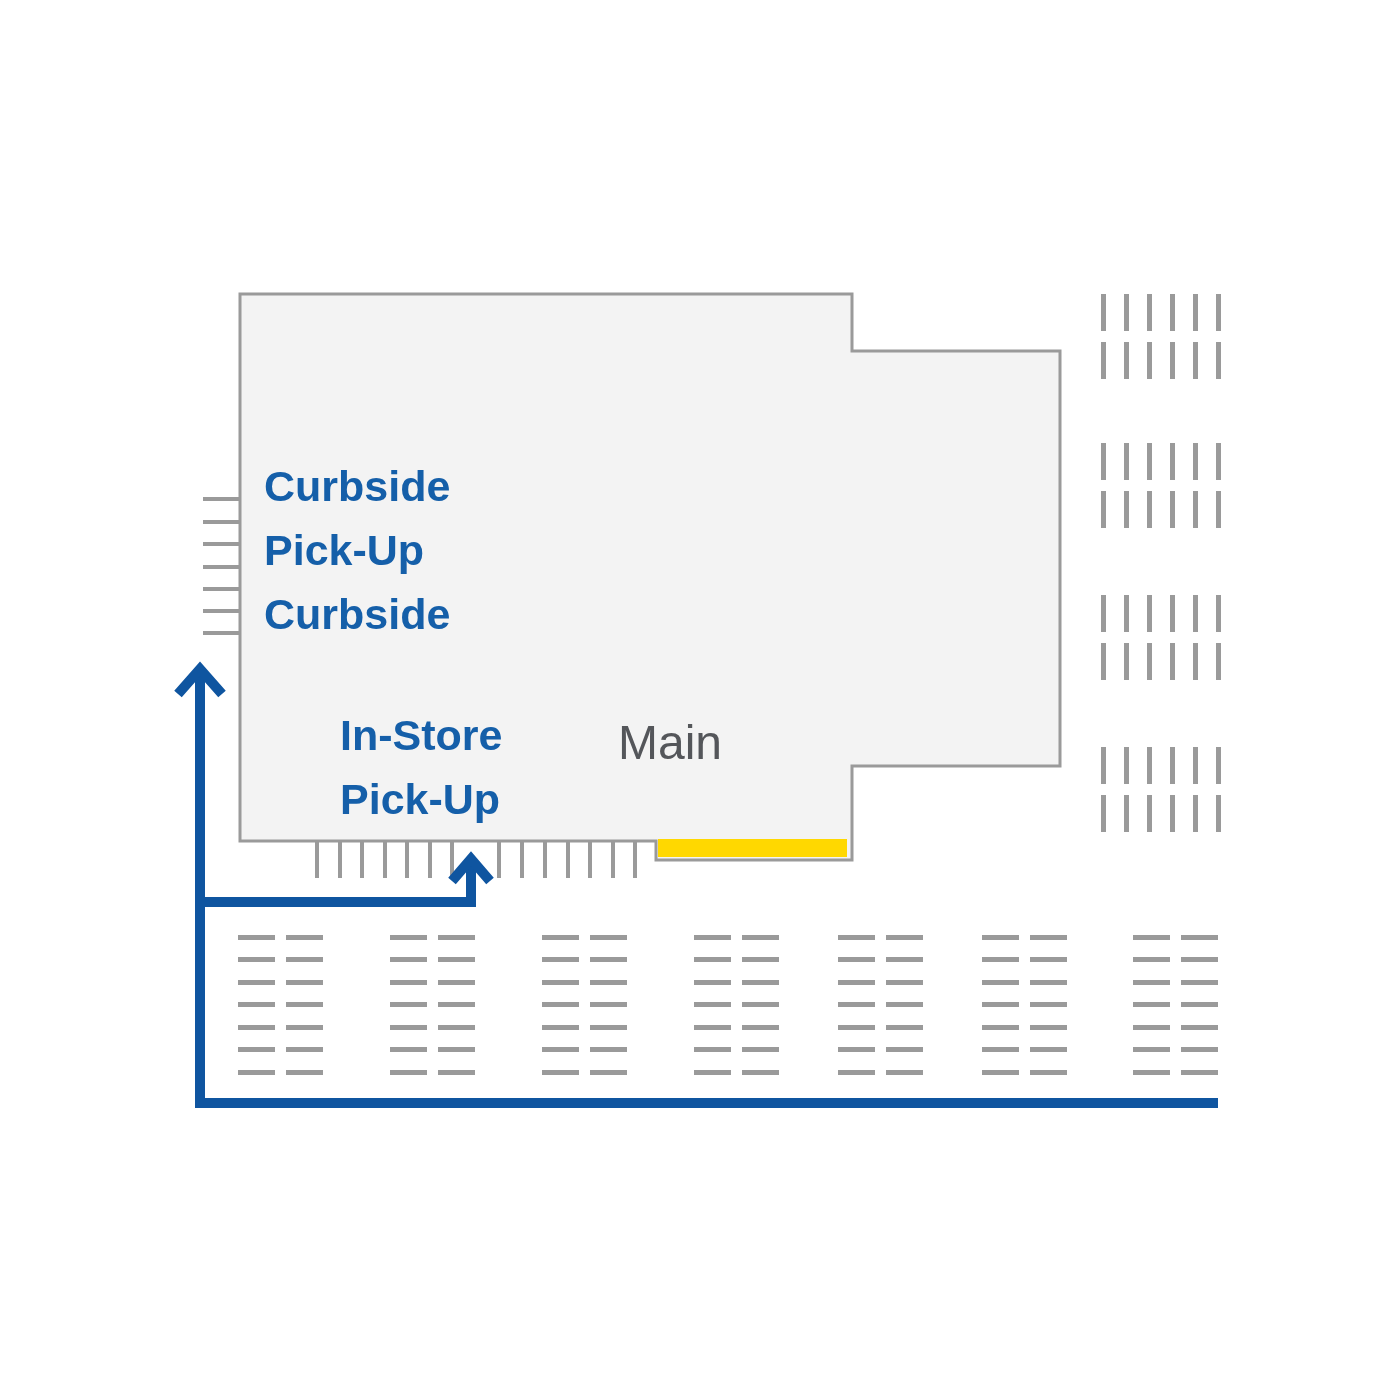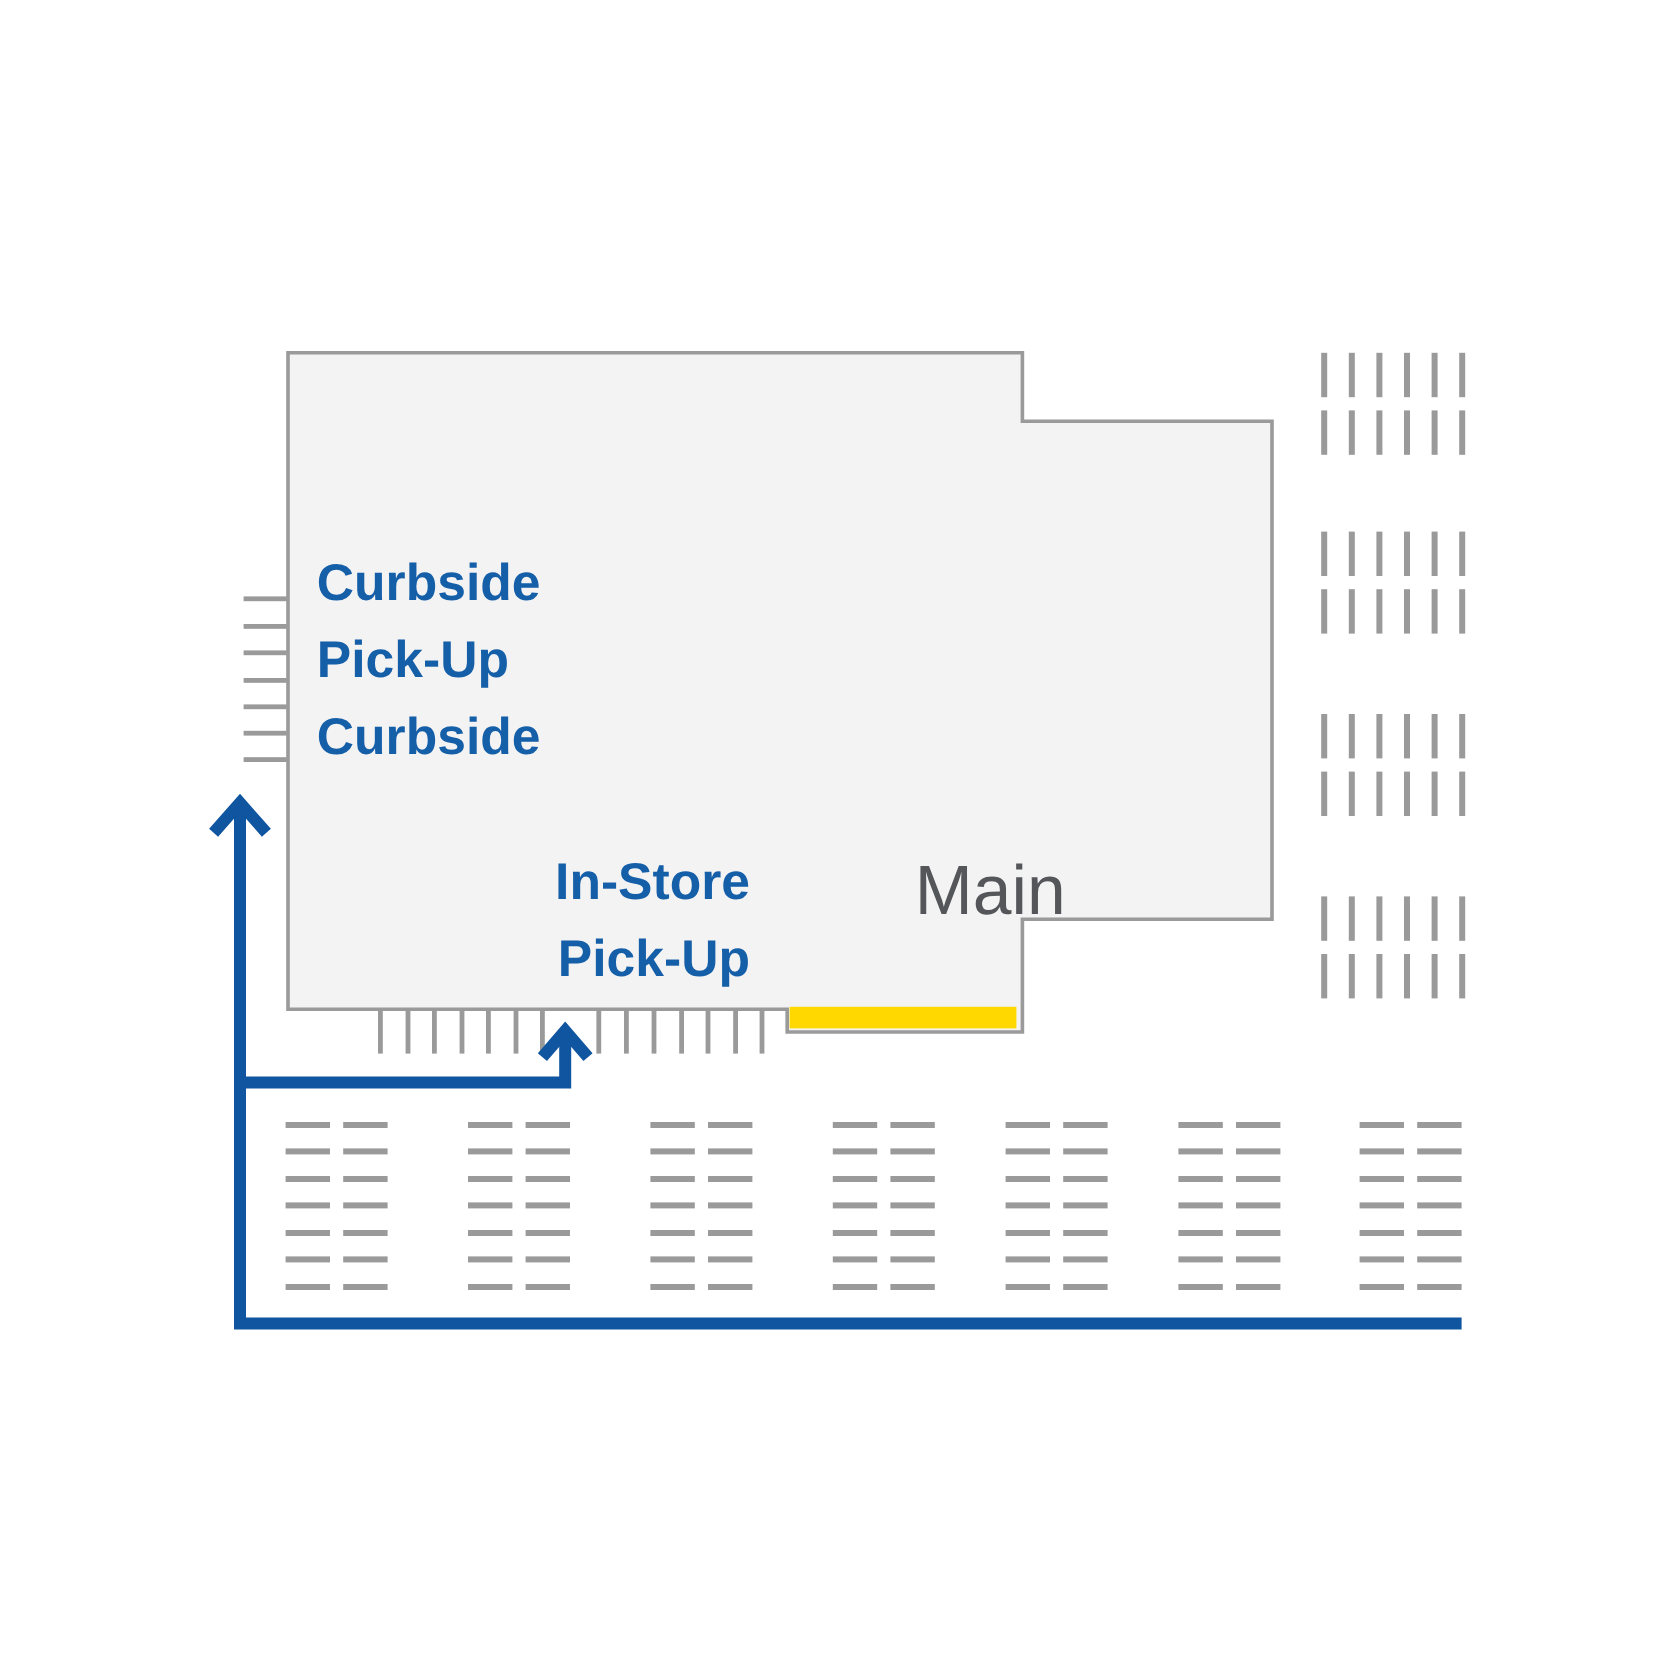--- a/index.html
+++ b/index.html
@@ -8,22 +8,22 @@
     background:var(--background,#ffffff);
     font-family:"Liberation Sans","DejaVu Sans",sans-serif;
   }
   .map{position:absolute;left:0;top:0;width:1400px;height:1400px;}
   .building{fill:var(--building-fill,#f3f3f3);stroke:var(--outline-gray,#9a9a9a);stroke-width:3;stroke-linejoin:miter;}
   .entrance-bar{fill:var(--entrance-yellow,#ffd800);}
   .pk{fill:var(--parking-gray,#9a9a9a);}
   .route polyline{fill:none;stroke:var(--route-blue,#0f55a0);stroke-width:10;stroke-linecap:butt;stroke-linejoin:miter;}
   .lbl{position:absolute;}
   .lbl.blue{color:var(--label-blue,#155fa9);font-weight:700;font-size:43px;line-height:64px;}
-  .lbl.gray{color:var(--entrance-text-gray,#54565a);font-weight:400;font-size:58px;line-height:66px;}
-  .center{text-align:right;}
+  .lbl.gray{color:var(--entrance-text-gray,#54565a);font-weight:400;font-size:48px;line-height:66px;}
+  .center{text-align:left;}
   .left{text-align:left;}
 </style>
 </head>
 <body>
 
 <div class="stage">
 
   <svg class="map" viewBox="0 0 1400 1400">
 
     <polygon class="building" points="240,294 852,294 852,351 1060,351 1060,766 852,766 852,860 656,860 656,841 240,841"></polygon>

